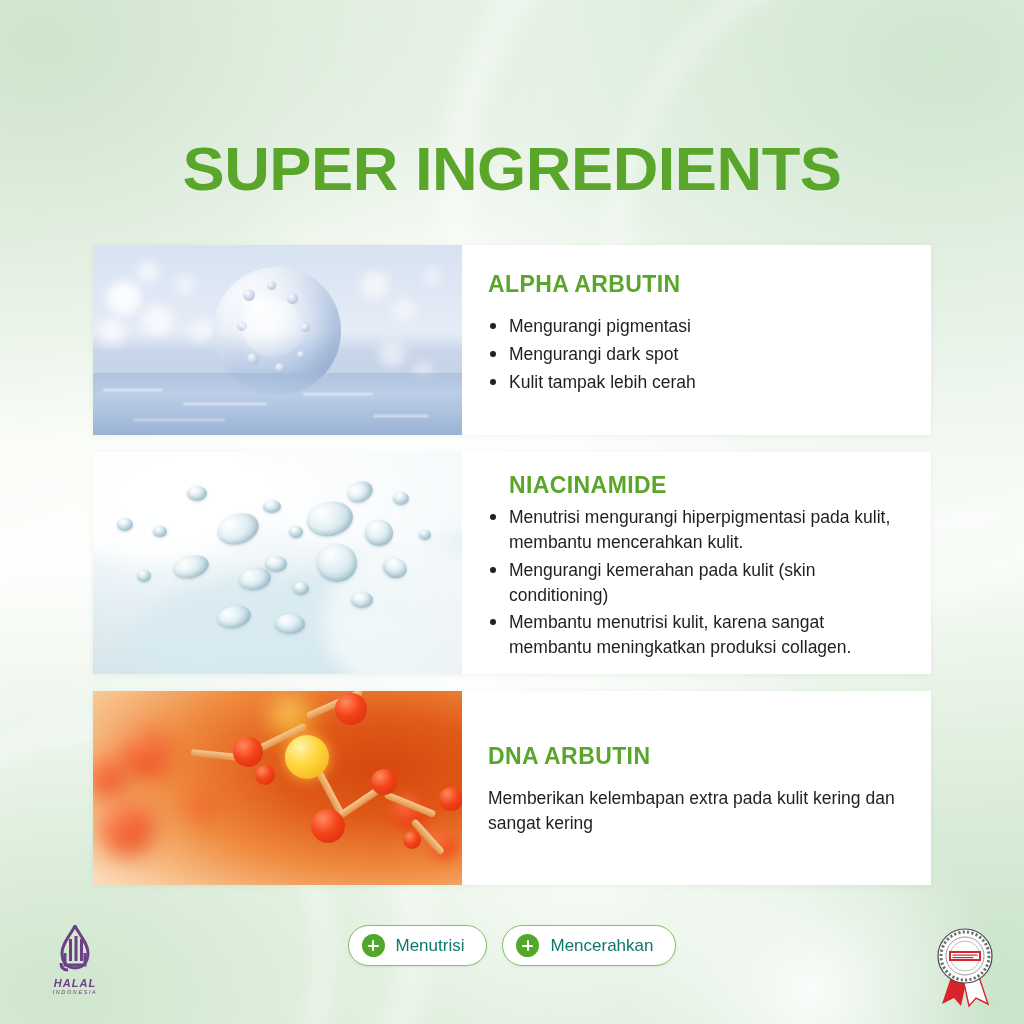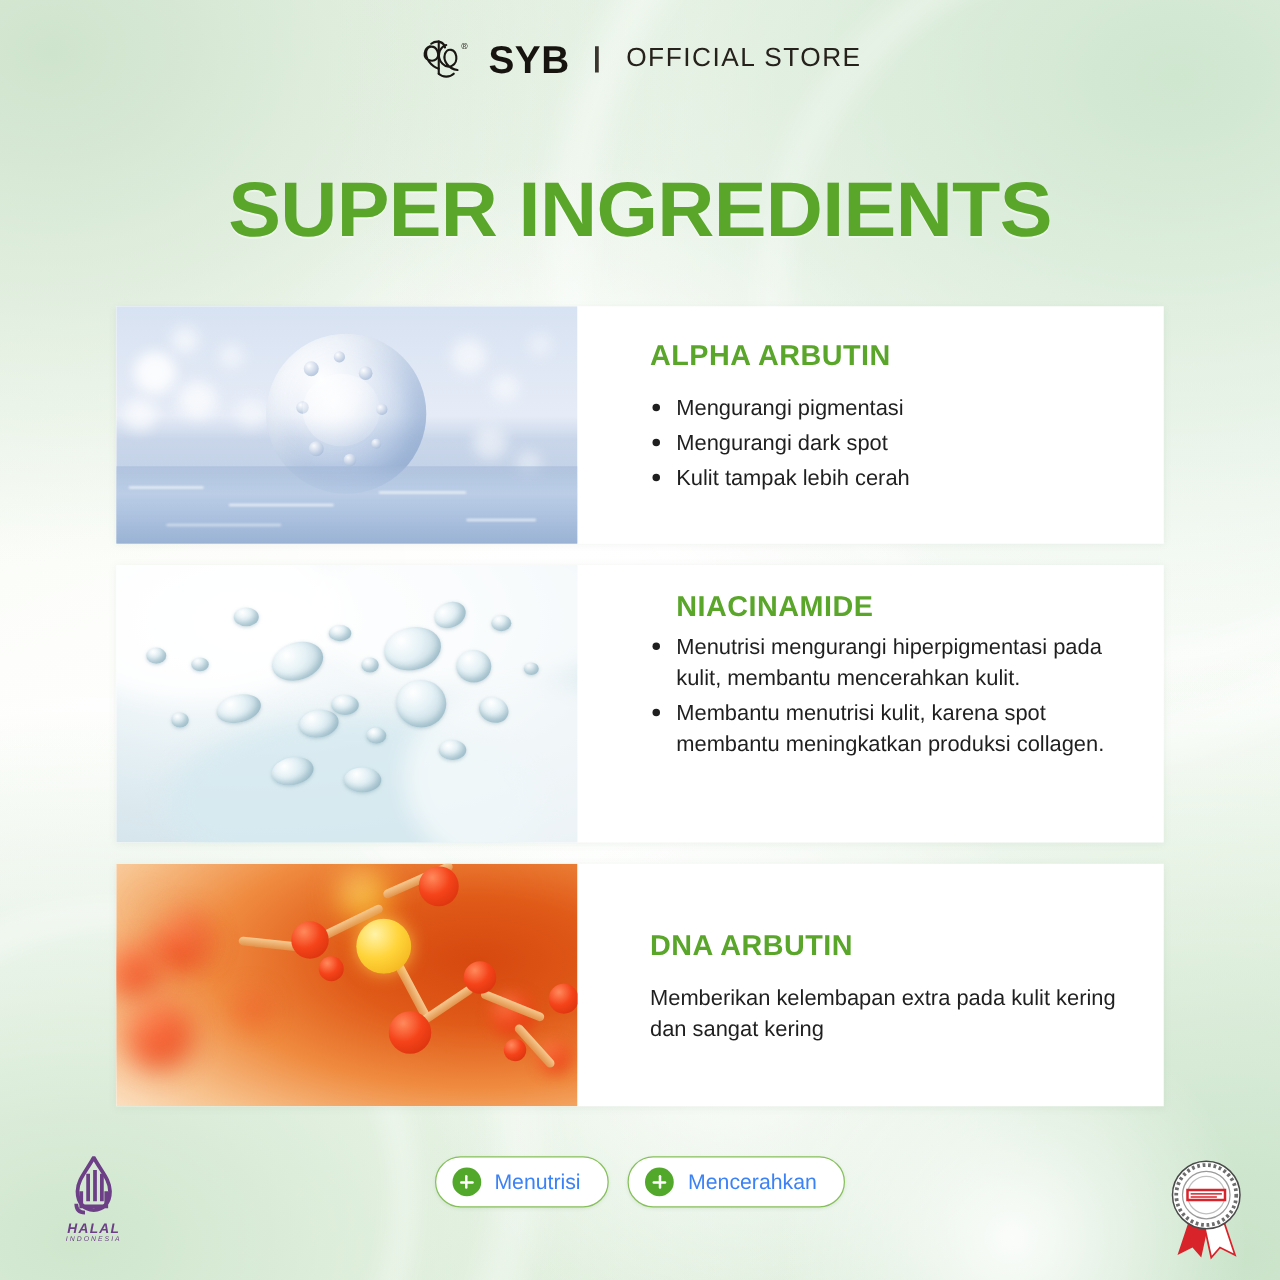--- a/index.html
+++ b/index.html
@@ -56,21 +56,21 @@
     color:#5aa62b;
     font-family:"Liberation Sans", sans-serif;
     transform:scaleX(1.02);
     z-index:6;
     text-shadow:0 1px 0 rgba(255,255,255,.4);
   }
 
   
   .cards{position:absolute;left:93px;top:245px;width:838px;z-index:5;}
   .card{position:relative;display:flex;background:#ffffff;margin-bottom:17px;
-        box-shadow:0 1px 6px rgba(110,140,110,.10);gap:32px;}
+        box-shadow:0 1px 6px rgba(110,140,110,.10);}
   .card-img{width:369px;flex:0 0 369px;position:relative;overflow:hidden;}
   .card-body{flex:1 1 auto;padding:26px 30px 18px 26px;}
   .ing-name{
     font-size:23px;font-weight:bold;color:#5aa62b;letter-spacing:.4px;
     margin:0 0 10px 0;font-family:"Liberation Sans", sans-serif;
   }
   .card-1 .ing-name{margin-bottom:16px;}
   .ing-list{list-style:none;margin:0;padding:0;}
   .ing-list li{
     position:relative;padding-left:21px;margin-bottom:3px;
@@ -156,21 +156,21 @@
   }
   .pill-icon{
     width:23px;height:23px;border-radius:50%;background:#52a82a;
     position:relative;flex:0 0 auto;
   }
   .pill-icon::before,.pill-icon::after{
     content:"";position:absolute;background:#fff;border-radius:1px;
   }
   .pill-icon::before{left:6px;top:10.6px;width:11px;height:2.6px;}
   .pill-icon::after{left:10.2px;top:6px;width:2.6px;height:11px;}
-  .pill-label{font-size:17px;color:#3b82f6;font-family:"Liberation Sans", sans-serif;white-space:nowrap;}
+  .pill-label{font-size:17px;color:#0f766e;font-family:"Liberation Sans", sans-serif;white-space:nowrap;}
 
   
   .halal{position:absolute;left:33px;top:925px;width:84px;text-align:center;z-index:6;font-style:italic;}
   .halal-mark{width:46px;height:50px;margin:0 auto;position:relative;}
   .halal-txt{font-size:11px;font-weight:bold;letter-spacing:1px;color:#6c3f86;margin-top:2px;
              font-family:"Liberation Sans", sans-serif;}
   .halal-sub{font-size:5.5px;letter-spacing:1.6px;color:#6c3f86;
              font-family:"Liberation Sans", sans-serif;}
 
   
@@ -183,37 +183,20 @@
 
   <div class="bg-base"></div>
   <div class="bg-arc arc-a"></div>
   <div class="bg-arc arc-b"></div>
   <div class="bg-arc arc-c"></div>
   <div class="bg-arc arc-d"></div>
   <div class="bg-glow glow-1"></div>
   <div class="bg-glow glow-2"></div>
   <div class="bg-glow glow-3"></div>
 
-  <div class="header">
-    <div class="syb-mark">
-      <svg viewBox="0 0 44 40" width="44" height="40">
-        <g fill="none" stroke="#1a1712" stroke-width="1.7" stroke-linecap="round">
-          <path d="M9 10 C4 12 3 19 8 21 C13 23 17 19 15 14 C13 9 7 9 6 14 C5 20 10 26 16 28"></path>
-          <path d="M16 6 L16 32"></path>
-          <path d="M10 8 C14 5 20 6 21 11"></path>
-          <path d="M22 9 C16 11 14 19 19 24 C24 29 31 25 30 18 C29 12 23 11 21 16 C19 22 24 28 31 29"></path>
-          <path d="M16 32 C19 35 25 35 28 32"></path>
-        </g>
-        <text x="34" y="12" font-size="7" fill="#1a1712" font-family="Liberation Sans, sans-serif">®</text>
-      </svg>
-    </div>
-    <div class="syb-word">SYB</div>
-    <div class="hdr-div"></div>
-    <div class="hdr-store">OFFICIAL STORE</div>
-  </div>
 
   <div class="title">SUPER INGREDIENTS</div>
 
   <div class="cards">
 
     <div class="card card-1">
       <div class="card-img">
         <div class="art art-bubble">
           <div class="bokeh" style="left:14px;top:36px;width:34px;height:34px;"></div>
           <div class="bokeh" style="left:44px;top:16px;width:22px;height:22px;opacity:.7;"></div>
@@ -281,21 +264,22 @@
           <div class="drop" style="left:258px;top:140px;width:22px;height:16px;"></div>
           <div class="drop" style="left:300px;top:40px;width:16px;height:13px;"></div>
           <div class="drop" style="left:326px;top:78px;width:12px;height:10px;"></div>
           <div class="drop" style="left:200px;top:130px;width:16px;height:13px;"></div>
         </div>
       </div>
       <div class="card-body">
         <h3 class="ing-name">NIACINAMIDE</h3>
         <ul class="ing-list">
           <li>Menutrisi mengurangi hiperpigmentasi pada kulit, membantu mencerahkan kulit.</li>
-          <li>Membantu menutrisi kulit, karena spot membantu meningkatkan produksi collagen.</li>
+          <li>Mengurangi kemerahan pada kulit (skin conditioning)</li>
+          <li>Membantu menutrisi kulit, karena sangat membantu meningkatkan produksi collagen.</li>
         </ul>
       </div>
     </div>
 
     <div class="card card-3">
       <div class="card-img">
         <div class="art art-mol">
 
           <div class="atom red blur-more" style="left:30px;top:40px;width:46px;height:46px;opacity:.85;"></div>
           <div class="atom red blur-more" style="left:-6px;top:66px;width:40px;height:40px;opacity:.8;"></div>

